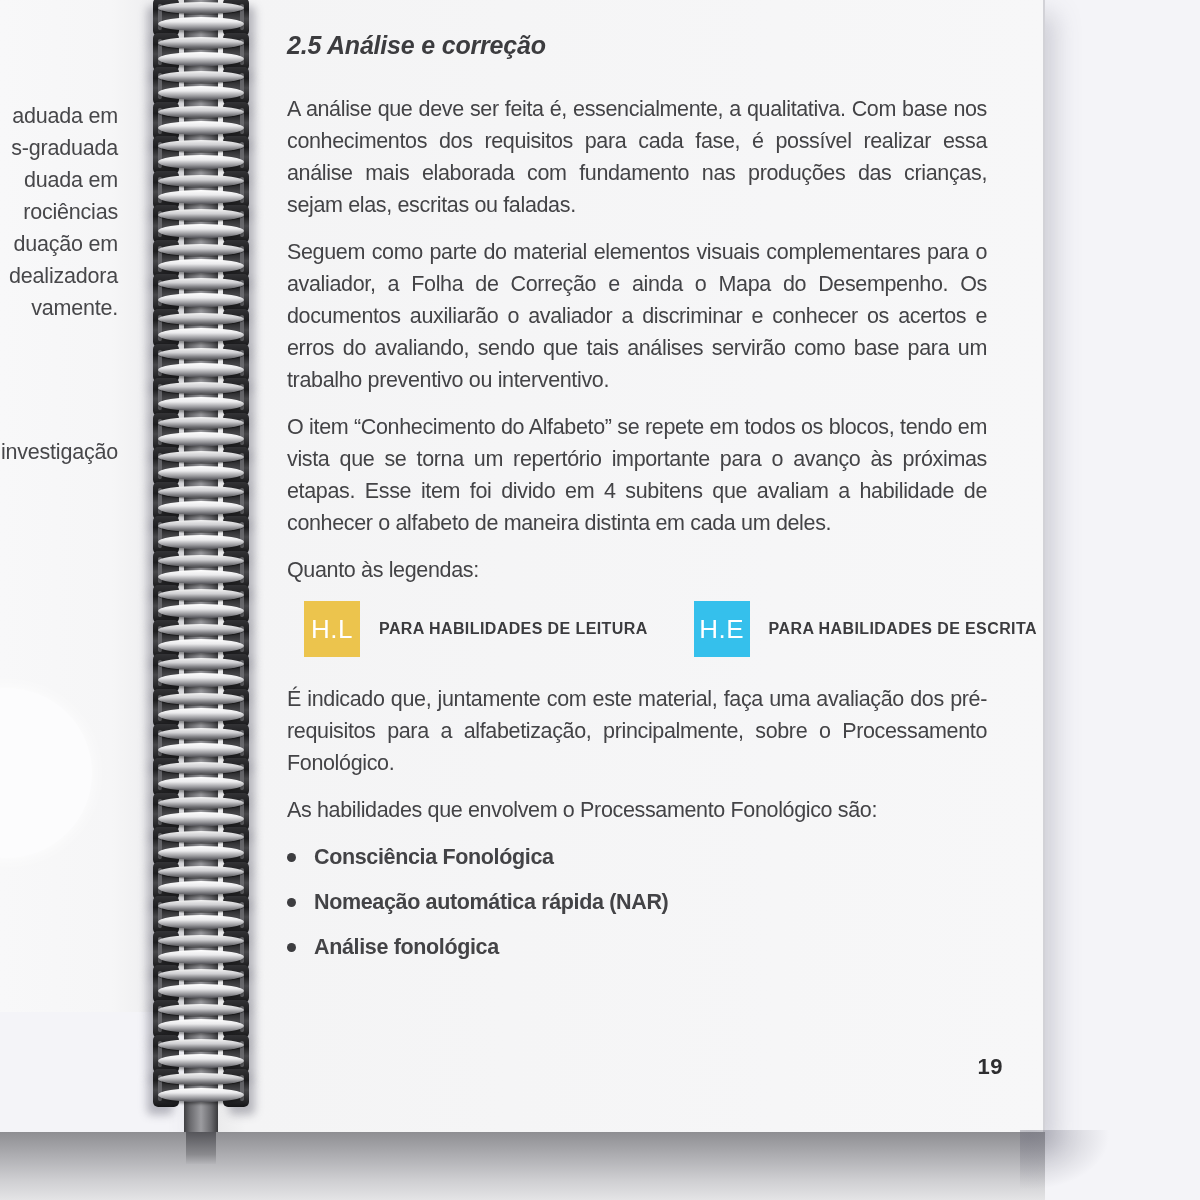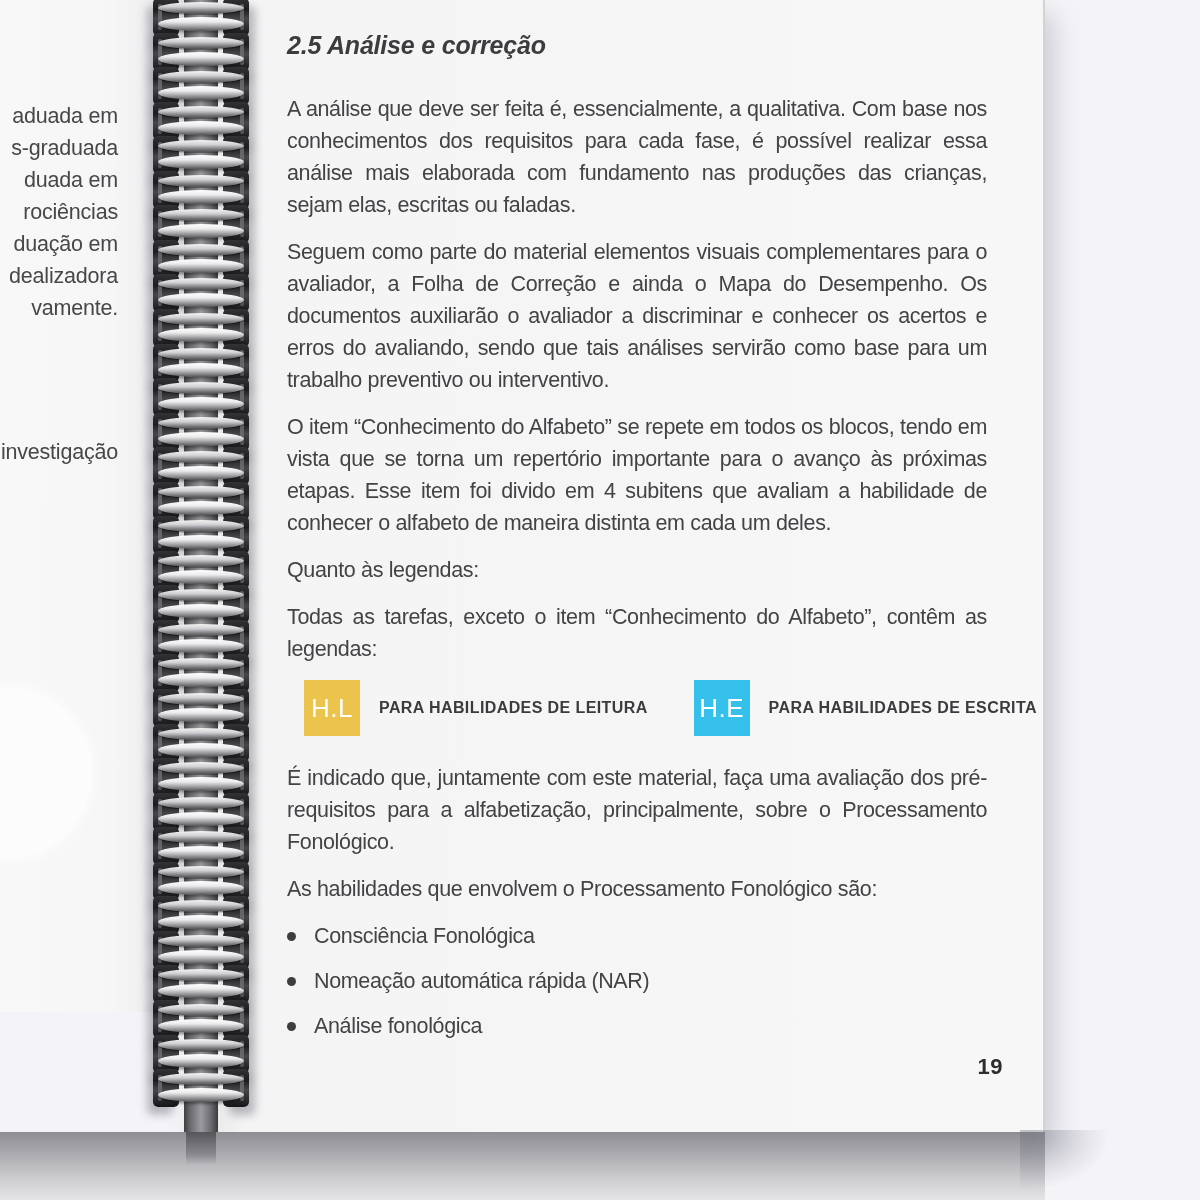--- a/index.html
+++ b/index.html
@@ -59,21 +59,21 @@
     display:flex; align-items:center; justify-content:center;
     color:#ffffff; font-size:26px; letter-spacing:0.5px;
   }
   .legend-label {
     margin-left:19px; font-size:16px; font-weight:bold;
     color:#3b3b3e; letter-spacing:0.4px; line-height:18px;
     text-align:left; white-space:nowrap;
   }
 
   .bullets { list-style:none; margin:10px 0 0; padding:0; text-align:left; }
-  .bullets li { display:flex; align-items:center; margin-bottom:13px; height:32px; }
+  .bullets li { display:flex; align-items:center; margin-bottom:13px; height:32px;font-weight:bold; }
   .bullet-dot {
     width:9px; height:9px; border-radius:50%; background:#3d3d40;
     margin-right:18px; flex:none;
   }
 
   .page-num {
     position:absolute; right:42px; bottom:52px;
     font-size:22px; font-weight:bold; color:#2e2e30; letter-spacing:0.5px;
   }
 
@@ -139,21 +139,20 @@
     <div class="left-frag-single">investigação</div>
   </div>
 
   <div class="page-right">
     <div class="content">
       <h1>2.5 Análise e correção</h1>
       <p>A análise que deve ser feita é, essencialmente, a qualitativa. Com base nos conhecimentos dos requisitos para cada fase, é possível realizar essa análise mais elaborada com fundamento nas produções das crianças, sejam elas, escritas ou faladas.</p>
       <p>Seguem como parte do material elementos visuais complementares para o avaliador, a Folha de Correção e ainda o Mapa do Desempenho. Os documentos auxiliarão o avaliador a discriminar e conhecer os acertos e erros do avaliando, sendo que tais análises servirão como base para um trabalho preventivo ou interventivo.</p>
       <p>O item “Conhecimento do Alfabeto” se repete em todos os blocos, tendo em vista que se torna um repertório importante para o avanço às próximas etapas. Esse item foi divido em 4 subitens que avaliam a habilidade de conhecer o alfabeto de maneira distinta em cada um deles.</p>
       <p>Quanto às legendas:</p>
-      <p>Todas as tarefas, exceto o item “Conhecimento do Alfabeto”, contêm as legendas:</p>
 
       <div class="legend-row">
         <div class="legend-item">
           <div class="legend-badge" style="background: rgb(236, 196, 77);">H.L</div>
           <div class="legend-label">PARA HABILIDADES DE LEITURA</div>
         </div>
         <div class="legend-item">
           <div class="legend-badge" style="background: rgb(53, 192, 236);">H.E</div>
           <div class="legend-label">PARA HABILIDADES DE ESCRITA</div>
         </div>

